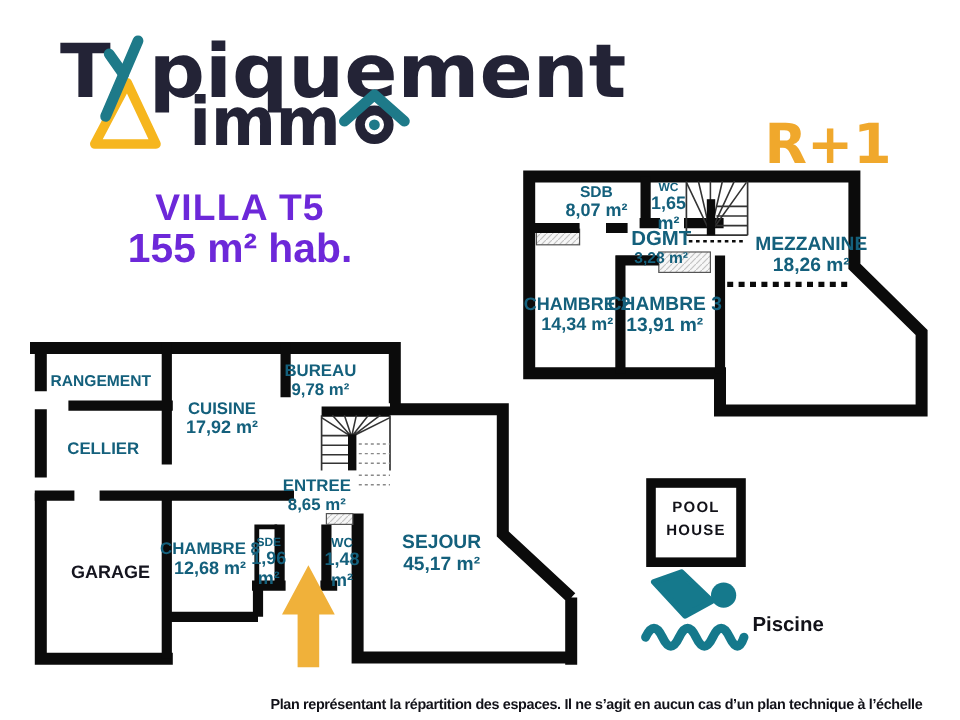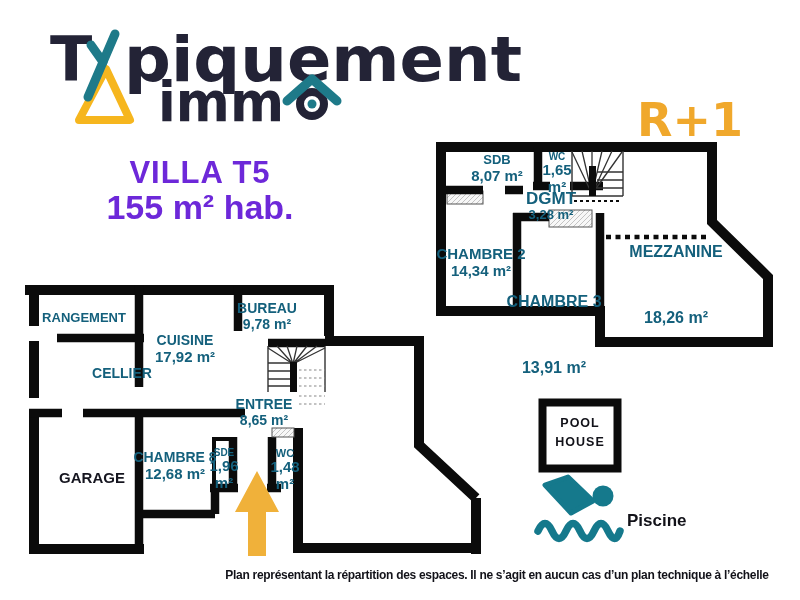--- a/index.html
+++ b/index.html
@@ -8,33 +8,33 @@
   .abs{position:absolute;}
   .plan-svg{position:absolute;left:0;top:0;}
   
   .rlabel{position:absolute;transform:translateX(-50%);text-align:center;
           color:#14607c;font-weight:bold;line-height:1.12;white-space:nowrap;}
   .rlabel .nm{display:block;}
   .rlabel .ar{display:block;}
   .dark{color:#15151f;}
   .fs9{font-size:15px;} .fs10{font-size:10px;} .fs11{font-size:11px;}
   .fs12{font-size:17px;} .fs13{font-size:13px;} .fs14{font-size:14px;}
-  .fs15{font-size:15px;} .fs16{font-size:16px;margin-top:48px;}
+  .fs15{font-size:15px;} .fs16{font-size:16px;}
   .floor-tag{position:absolute;transform:translateX(-50%);color:#f0a82c;font-weight:bold;
              font-family:"DejaVu Sans",sans-serif;white-space:nowrap;}
   .title{position:absolute;left:200px;top:157px;transform:translateX(-50%);text-align:center;
          color:#6d28d9;font-weight:bold;font-family:"Liberation Sans",sans-serif;
          line-height:1.05;white-space:nowrap;}
   .title .t1{font-size:31px;display:block;letter-spacing:1px;}
   .title .t2{font-size:34px;display:block;}
   .pool-text{position:absolute;left:580px;top:414px;transform:translateX(-50%);text-align:center;
              color:#121219;font-weight:bold;font-size:12.5px;line-height:1.5;letter-spacing:1px;}
   .pool-text span{display:block;}
   .piscine{position:absolute;left:627px;top:511px;color:#121219;font-weight:bold;font-size:17px;}
-  .disclaimer{position:absolute;left:497px;top:568px;transform:translateX(-50%);
+  .disclaimer{position:absolute;left:497px;top:580px;transform:translateX(-50%);
               color:#121219;font-weight:bold;font-size:12px;letter-spacing:-0.3px;white-space:nowrap;}
 </style>
 </head>
 <body>
 
 <div class="stage">
 
   <svg class="abs" style="left:22px;top:8px;" width="510" height="120" viewBox="0 0 510 120">
     <path d="M84,61 L108,112 L57,112 Z" fill="none" stroke="#f6b61e" stroke-width="8" stroke-linejoin="round"></path>
     <text x="28" y="73" font-family="DejaVu Sans,sans-serif" font-weight="bold" font-size="62" fill="#232336">T</text>
@@ -131,21 +131,21 @@
     <span class="ar fs15">14,34 m²</span>
   </div>
   <div class="rlabel" style="left:554px;top:245px;">
     <span class="nm fs16">CHAMBRE 3</span>
     <span class="ar fs16">13,91 m²</span>
   </div>
 
   <div class="rlabel" style="left:84px;top:311px;">
     <span class="nm fs13">RANGEMENT</span>
   </div>
-  <div class="rlabel" style="left:86px;top:366px;margin-left:36px;">
+  <div class="rlabel" style="left:86px;top:366px;">
     <span class="nm fs14">CELLIER</span>
   </div>
   <div class="rlabel dark" style="left:92px;top:470px;">
     <span class="nm fs15">GARAGE</span>
   </div>
   <div class="rlabel" style="left:185px;top:333px;">
     <span class="nm fs14">CUISINE</span>
     <span class="ar fs15">17,92 m²</span>
   </div>
   <div class="rlabel" style="left:267px;top:301px;">
@@ -163,20 +163,24 @@
   <div class="rlabel" style="left:224px;top:447px;">
     <span class="nm fs10">SDE</span>
     <span class="ar fs9">1,96</span>
     <span class="ar fs9">m²</span>
   </div>
   <div class="rlabel" style="left:285px;top:447px;">
     <span class="nm fs11">WC</span>
     <span class="ar fs9">1,48</span>
     <span class="ar fs9">m²</span>
   </div>
+  <div class="rlabel" style="left:368px;top:444px;">
+    <span class="nm fs16">SEJOUR</span>
+    <span class="ar fs16">45,17 m²</span>
+  </div>
 
   <div class="pool-text">
     <span>POOL</span>
     <span>HOUSE</span>
   </div>
   <div class="piscine">Piscine</div>
 
   <div class="disclaimer">Plan représentant la répartition des espaces. Il ne s’agit en aucun cas d’un plan technique à l’échelle</div>
 
 </div>

